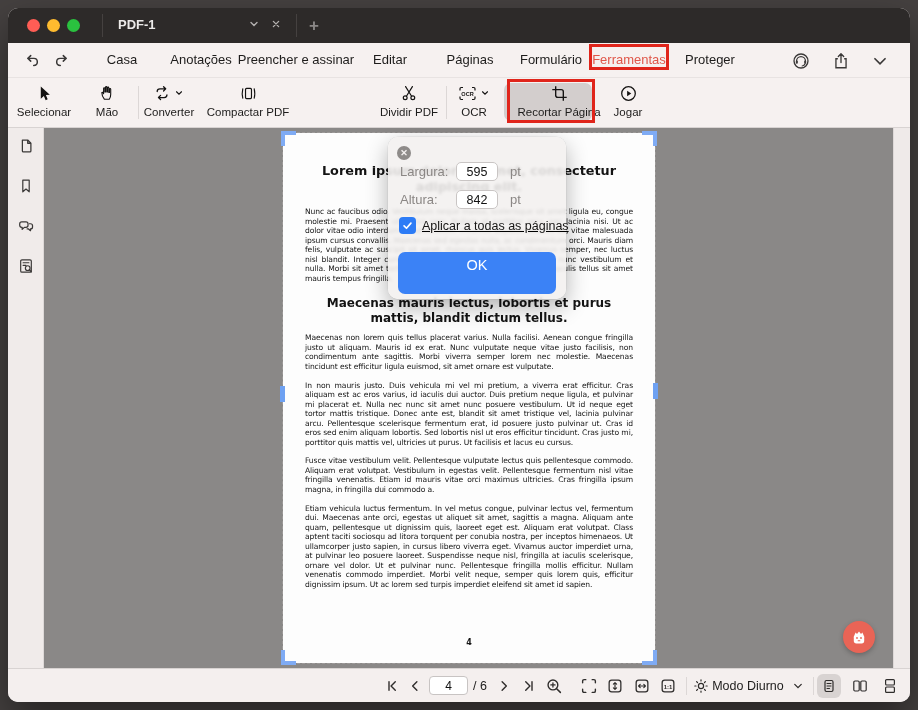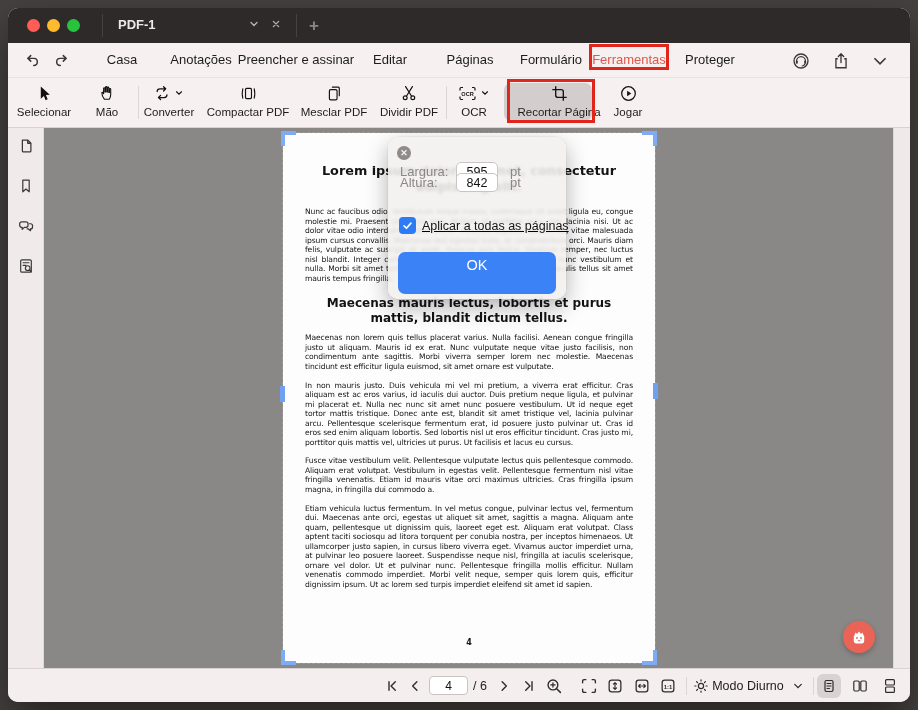--- a/index.html
+++ b/index.html
@@ -194,29 +194,20 @@
         <div class="ic">
           <svg width="17" height="17" viewBox="0 0 16 16">
               <path d="M2.6 3.6 Q1.6 8 2.6 12.4" stroke="#141312" stroke-width="1.1" fill="none" stroke-linecap="round"></path>
               <path d="M13.4 3.6 Q14.4 8 13.4 12.4" stroke="#141312" stroke-width="1.1" fill="none" stroke-linecap="round"></path>
               <rect x="5.2" y="3.2" width="5.6" height="9.6" rx="1" stroke="#141312" stroke-width="1.1" fill="none"></rect>
             </svg>
         </div>
         <div class="lbl">Compactar PDF</div>
       </div>
 
-      <div class="tool" style="left:326px;">
-        <div class="ic">
-          <svg width="17" height="17" viewBox="0 0 16 16">
-              <path d="M6 2 H11.5 Q12.5 2 12.5 3 V10" stroke="#141312" stroke-width="1.1" fill="none" stroke-linecap="round"></path>
-              <rect x="3.2" y="4.4" width="7.2" height="9.6" rx="1.2" stroke="#141312" stroke-width="1.1" fill="#f6f1f0"></rect>
-            </svg>
-        </div>
-        <div class="lbl">Mesclar PDF</div>
-      </div>
 
       <div class="tool" style="left:401px;">
         <div class="ic">
           <svg width="16" height="16" viewBox="0 0 16 16">
               <path d="M4.6 1.6 L10.6 11.2 M11.4 1.6 L5.4 11.2" stroke="#141312" stroke-width="1.2" fill="none" stroke-linecap="round"></path>
               <circle cx="4.2" cy="12.8" r="1.9" stroke="#141312" stroke-width="1.2" fill="none"></circle>
               <circle cx="11.8" cy="12.8" r="1.9" stroke="#141312" stroke-width="1.2" fill="none"></circle>
             </svg>
         </div>
         <div class="lbl">Dividir PDF</div>
@@ -310,21 +301,21 @@
           <div class="h-mr"></div>
         </div>
 
         <div class="dialog">
           <div class="dlg-close">✕</div>
           <div class="dlg-row" style="top:25px;">
             <span class="dlg-label">Largura:</span>
             <input class="dlg-input" value="595" style="">
             <span class="dlg-unit">pt</span>
           </div>
-          <div class="dlg-row" style="top:36px;">
+          <div class="dlg-row" style="top:53px;">
             <span class="dlg-label">Altura:</span>
             <input class="dlg-input" value="842" style="">
             <span class="dlg-unit">pt</span>
           </div>
           <div class="dlg-check-row">
             <div class="checkbox">
               <svg width="11" height="11" viewBox="0 0 16 16">
                   <path d="M3 8.5 L6.5 12 L13 4.5" stroke="#fff" stroke-width="2.4" fill="none" stroke-linecap="round" stroke-linejoin="round"></path>
                 </svg>
             </div>

